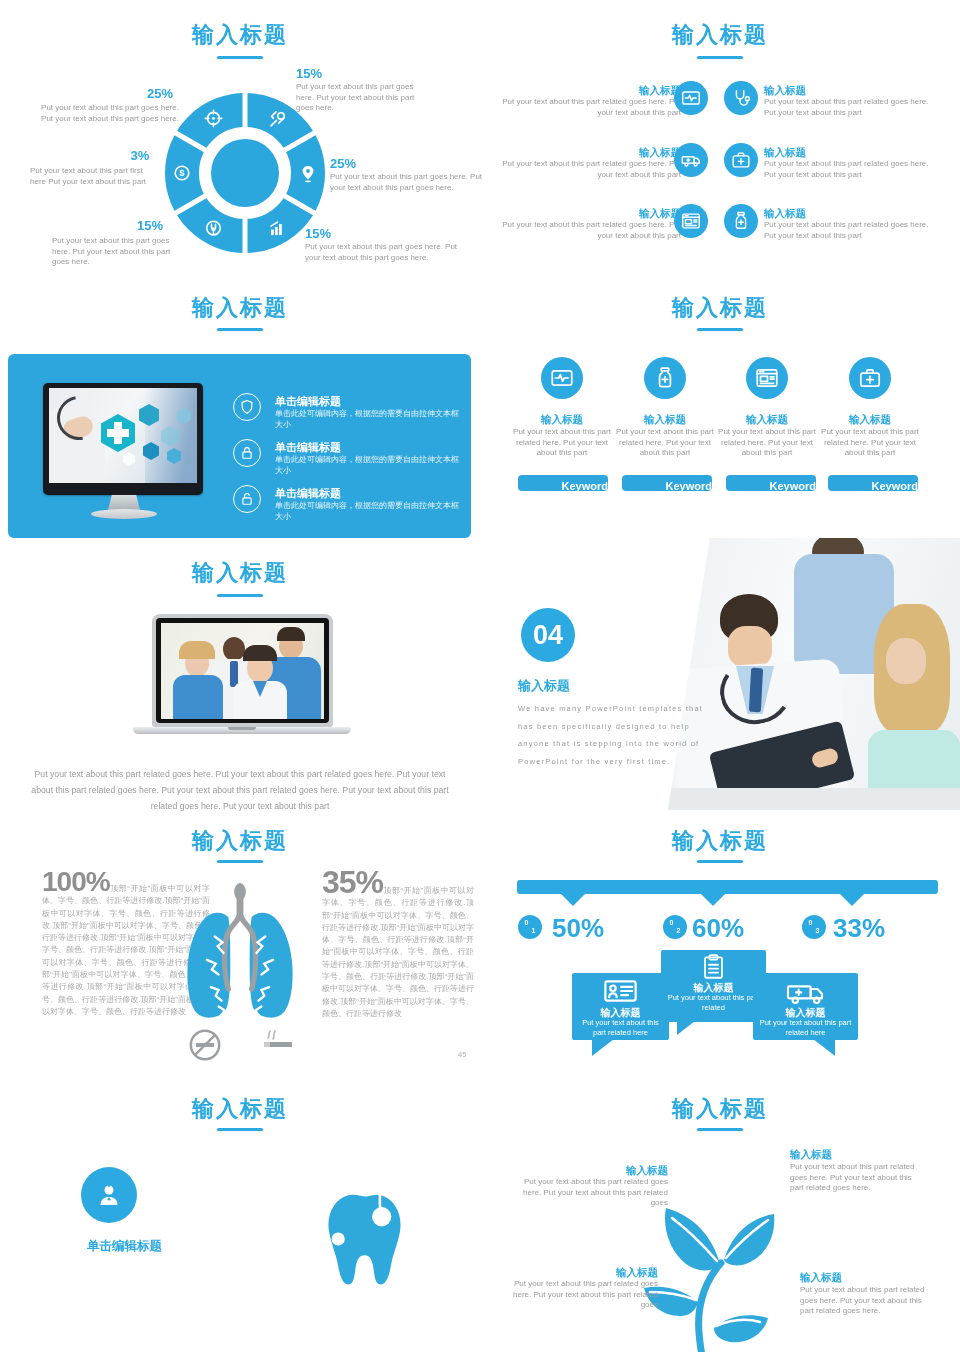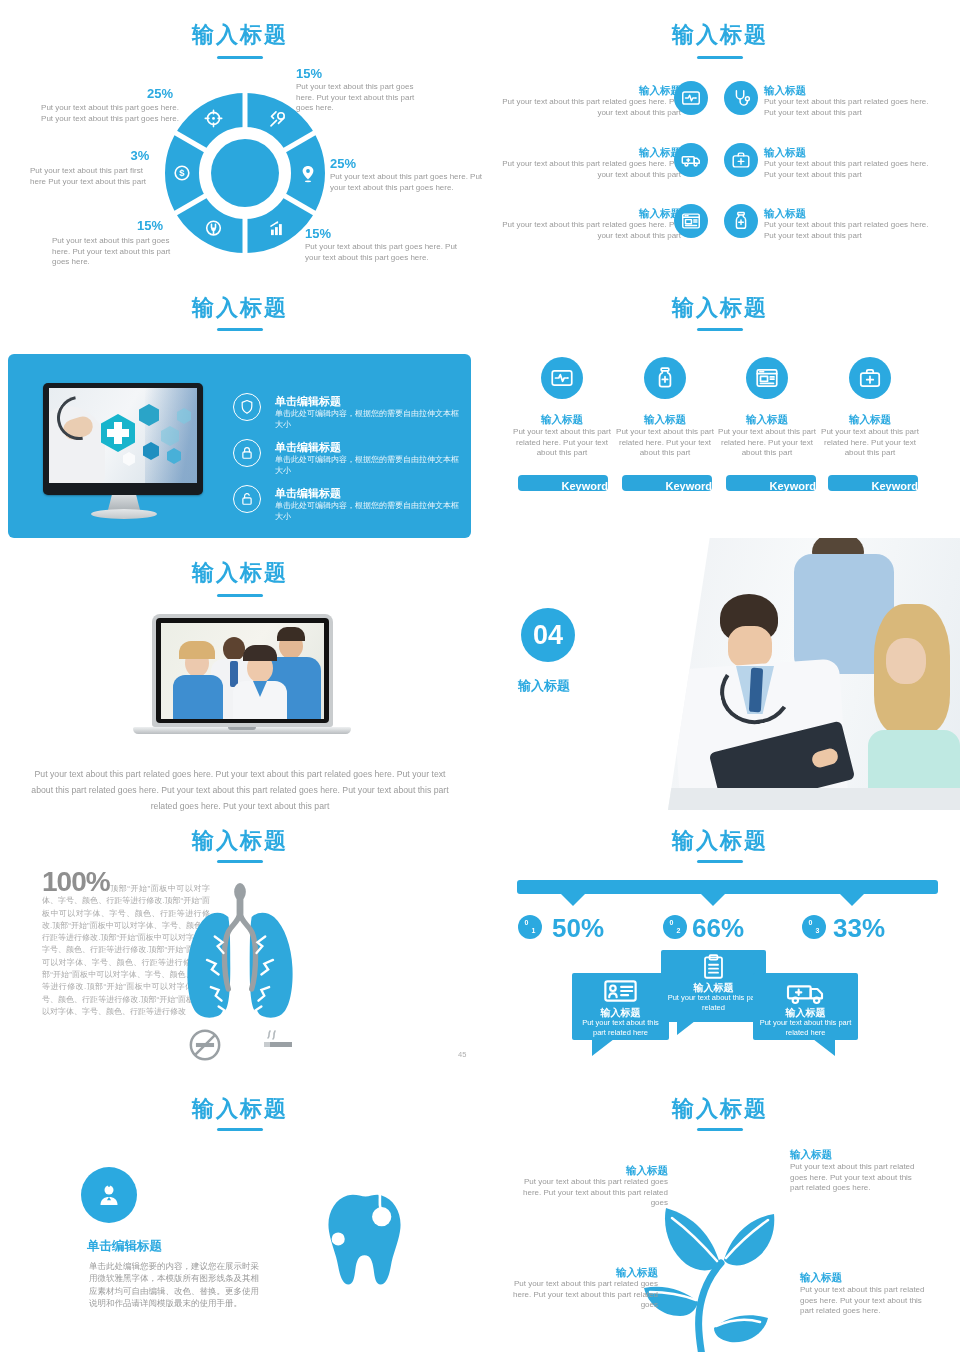--- a/index.html
+++ b/index.html
@@ -335,20 +335,21 @@
     <div class="abs" style="left:224px;top:100px;width:40px;height:46px;background:#eccdb2;border-radius:45%"></div>
     <div class="abs" style="left:206px;top:192px;width:92px;height:80px;background:#bfe9e2;border-radius:16px"></div>
 
     <div class="abs" style="left:52px;top:198px;width:136px;height:60px;background:#2a323c;border-radius:6px;transform:rotate(-14deg)"></div>
     <div class="abs" style="left:150px;top:212px;width:26px;height:16px;background:#ecc7a6;border-radius:8px;transform:rotate(-16deg)"></div>
     <div class="abs" style="left:0;top:250px;width:298px;height:22px;background:#e6eaed"></div>
   </div>
 
   <div class="abs" style="left:41px;top:58px;width:54px;height:54px;border-radius:50%;background:var(--blue);color:#fff;font-size:27px;font-weight:bold;display:flex;align-items:center;justify-content:center">04</div>
   <div class="cnh" style="left:38px;top:127px;font-size:13px">输入标题</div>
+  <div class="gtxt" style="left:38px;top:150px;width:192px;font-size:7.5px;line-height:17.5px;letter-spacing:1.2px">We have many PowerPoint templates that has been specifically designed to help anyone that is stepping into the world of PowerPoint for the very first time.</div>
 </div>
 
 <div class="slide" style="left:0;top:820px;width:480px;height:260px">
   <div class="stitle" style="top:6px">输入标题</div>
   <div class="sunder" style="top:40px"></div>
 
   <div class="repblock" style="left:42px;top:56px;width:168px">
     <span class="bigpct" style="font-size:28px">100%</span><span>顶部“开始”面板中可以对字体、字号、颜色、行距等进行修改.顶部“开始”面板中可以对字体、字号、颜色、行距等进行修改.顶部“开始”面板中可以对字体、字号、颜色、行距等进行修改.顶部“开始”面板中可以对字体、字号、颜色、行距等进行修改.顶部“开始”面板中可以对字体、字号、颜色、行距等进行修改.顶部“开始”面板中可以对字体、字号、颜色、行距等进行修改.顶部“开始”面板中可以对字体、字号、颜色、行距等进行修改.顶部“开始”面板中可以对字体、字号、颜色、行距等进行修改</span>
   </div>
 
@@ -375,20 +376,23 @@
     <circle cx="15" cy="15" r="12.5" stroke="#9aa0a4" stroke-width="2.2" fill="none"></circle>
     <rect x="7" y="13.2" width="16" height="3.6" fill="#9aa0a4"></rect>
     <line x1="6.5" y1="23.5" x2="23.5" y2="6.5" stroke="#9aa0a4" stroke-width="2.2"></line>
   </svg>
   <svg class="abs" style="left:260px;top:206px" width="36" height="26" viewBox="0 0 36 26">
     <rect x="4" y="16" width="28" height="5" fill="#9aa0a4"></rect>
     <rect x="4" y="16" width="6" height="5" fill="#c8cccf"></rect>
     <path d="M8 12c2-2 0-4 2-7M13 13c2-2 0-5 2-8" stroke="#b4babe" stroke-width="1.6" fill="none" stroke-linecap="round"></path>
   </svg>
 
+  <div class="repblock" style="left:322px;top:56px;width:152px">
+    <span class="bigpct" style="font-size:32px">35%</span><span>顶部“开始”面板中可以对字体、字号、颜色、行距等进行修改.顶部“开始”面板中可以对字体、字号、颜色、行距等进行修改.顶部“开始”面板中可以对字体、字号、颜色、行距等进行修改.顶部“开始”面板中可以对字体、字号、颜色、行距等进行修改.顶部“开始”面板中可以对字体、字号、颜色、行距等进行修改.顶部“开始”面板中可以对字体、字号、颜色、行距等进行修改.顶部“开始”面板中可以对字体、字号、颜色、行距等进行修改</span>
+  </div>
 
   <div class="abs" style="left:458px;top:230px;font-size:7.5px;color:#b0b0b0">45</div>
 </div>
 
 <div class="slide" style="left:480px;top:820px;width:480px;height:260px">
   <div class="stitle" style="top:6px">输入标题</div>
   <div class="sunder" style="top:40px"></div>
 
   <div class="abs" style="left:37px;top:60px;width:421px;height:14px;background:var(--blue);border-radius:3px"></div>
   <div class="tail" style="left:80px;top:73px;border-top:13px solid var(--blue);border-left:13px solid transparent;border-right:13px solid transparent"></div>
@@ -398,21 +402,21 @@
   <div class="stepc" style="left:38px;top:95px">
     <div style="margin-right:7px">0</div>
         <div style="margin-left:7px">1</div>
   </div>
   <div class="steppct" style="left:72px;top:93px">50%</div>
 
   <div class="stepc" style="left:183px;top:95px">
     <div style="margin-right:7px">0</div>
         <div style="margin-left:7px">2</div>
   </div>
-  <div class="steppct" style="left:212px;top:93px">66%</div>
+  <div class="steppct" style="left:212px;top:93px">60%</div>
 
   <div class="stepc" style="left:322px;top:95px">
     <div style="margin-right:7px">0</div>
         <div style="margin-left:7px">3</div>
   </div>
   <div class="steppct" style="left:353px;top:93px">33%</div>
 
   <div class="bubble" style="left:92px;top:153px;width:97px;height:67px">
     <svg class="ic" style="position:absolute;left:31px;top:7px" width="35" height="22" viewBox="0 0 24 16">
       <rect x="1" y="1" width="22" height="14" rx="1.5"></rect>
@@ -456,21 +460,20 @@
 
   <div class="iccirc" style="left:81px;top:87px;width:56px;height:56px">
     <svg width="30" height="30" viewBox="0 0 24 24" style="display:block">
       <circle cx="12" cy="8" r="3.6" fill="#fff"></circle>
       <path d="M5.2 20c0-4.4 3-6.4 6.8-6.4s6.8 2 6.8 6.4z" fill="#fff"></path>
       <path d="M12 13.6 10.3 16.2h3.4z" fill="#2BA9E0"></path>
       <path d="M11.1 4.6h1.8M12 3.7v1.8" stroke="#2BA9E0" stroke-width="0.9"></path>
     </svg>
   </div>
   <div class="cnh" style="left:87px;top:158px;font-size:12.5px">单击编辑标题</div>
-  <div class="gtxt" style="left:89px;top:180px;width:176px;font-size:8.5px;line-height:12.3px">单击此处编辑您要的内容，建议您在展示时采用微软雅黑字体，本模版所有图形线条及其相应素材均可自由编辑、改色、替换。更多使用说明和作品请详阅模版最末的使用手册。</div>
 
   <svg class="abs" style="left:322px;top:108px" width="85" height="110" viewBox="0 0 84 108">
     <path d="M25 7C12 11 4 26 7 43c2 12 7 22 9 34 2 11 5 18 10 18 5 0 6-7 7-15 1-8 3-14 9-14s8 6 9 14c1 8 2 15 7 15 5 0 8-7 10-18 2-12 7-22 9-34 3-17-5-32-18-36-6-2-11 1-16 1-5 0-10-3-18-1z" fill="#2FA8DC"></path>
     <path d="M57 5c1 6-1 9 1 16" stroke="#fff" stroke-width="2.6" fill="none" stroke-linecap="round"></path>
     <circle cx="59" cy="28" r="9.5" fill="#fff"></circle>
     <circle cx="16" cy="50" r="6.5" fill="#fff"></circle>
   </svg>
 </div>
 
 <div class="slide" style="left:480px;top:1080px;width:480px;height:272px">

